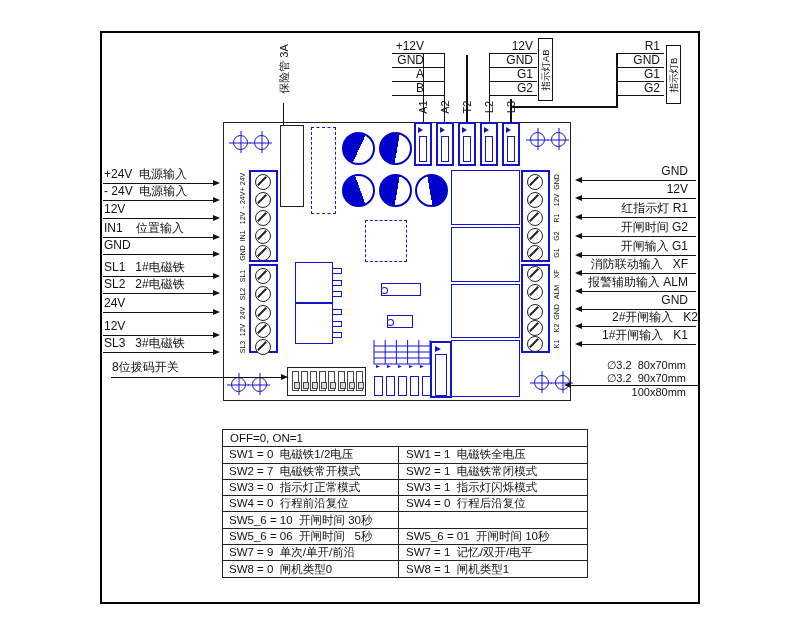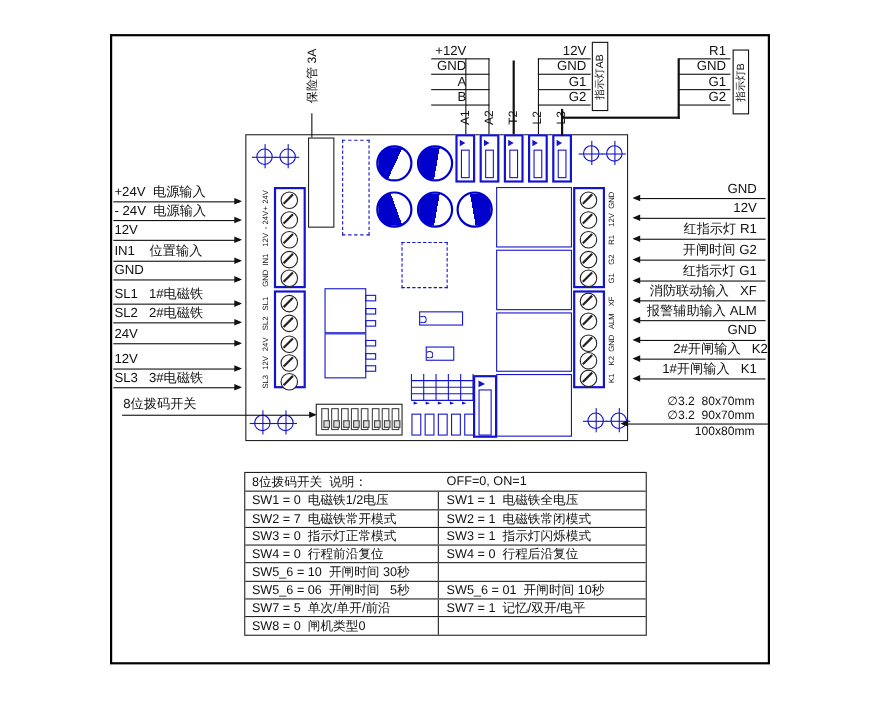--- a/index.html
+++ b/index.html
@@ -261,21 +261,21 @@
 <div class="hl ar" style="left:103px;top:312px;width:115px"></div>
 <div class="hl ar" style="left:103px;top:335px;width:115px"></div>
 <div class="hl ar" style="left:103px;top:352px;width:115px"></div>
 <div class="t" style="left:112px;top:361px">8位拨码开关</div>
 <div class="hl ar" style="left:111px;top:377px;width:175px"></div>
 
 <div class="t" style="right:112px;top:165px">GND</div>
 <div class="t" style="right:112px;top:183px">12V</div>
 <div class="t" style="right:112px;top:202px">红指示灯 R1</div>
 <div class="t" style="right:112px;top:221px">开闸时间 G2</div>
-<div class="t" style="right:112px;top:240px">红指示灯 G1</div>
+<div class="t" style="right:112px;top:240px">开闸输入 G1</div>
 <div class="t" style="right:112px;top:258px">消防联动输入   XF</div>
 <div class="t" style="right:112px;top:276px">报警辅助输入 ALM</div>
 <div class="t" style="right:112px;top:294px">GND</div>
 <div class="t" style="right:102px;top:311px">2#开闸输入   K2</div>
 <div class="t" style="right:112px;top:329px">1#开闸输入   K1</div>
 <div class="hl al" style="left:577px;top:180px;width:119px"></div>
 <div class="hl al" style="left:577px;top:198px;width:119px"></div>
 <div class="hl al" style="left:577px;top:217px;width:119px"></div>
 <div class="hl al" style="left:577px;top:236px;width:119px"></div>
 <div class="hl al" style="left:577px;top:255px;width:119px"></div>
@@ -284,21 +284,20 @@
 <div class="hl al" style="left:577px;top:309px;width:119px"></div>
 <div class="hl al" style="left:577px;top:326px;width:119px"></div>
 <div class="hl al" style="left:577px;top:344px;width:119px"></div>
 <div class="t sm" style="right:114px;top:359px">∅3.2  80x70mm</div>
 <div class="t sm" style="right:114px;top:372px">∅3.2  90x70mm</div>
 <div class="t sm" style="right:114px;top:386px">100x80mm</div>
 <div class="hl al" style="left:566px;top:385px;width:132px"></div>
 
 <div class="tbl">
   <div class="row hdr">
-    <div class="c1">8位拨码开关  说明：</div>
     <div class="c2">OFF=0, ON=1</div>
   </div>
   <div class="row">
     <div class="c1">SW1 = 0  电磁铁1/2电压</div>
     <div class="c2">SW1 = 1  电磁铁全电压</div>
   </div>
   <div class="row">
     <div class="c1">SW2 = 7  电磁铁常开模式</div>
     <div class="c2">SW2 = 1  电磁铁常闭模式</div>
   </div>
@@ -311,19 +310,20 @@
     <div class="c2">SW4 = 0  行程后沿复位</div>
   </div>
   <div class="row">
     <div class="c1">SW5_6 = 10  开闸时间 30秒</div>
   </div>
   <div class="row">
     <div class="c1">SW5_6 = 06  开闸时间   5秒</div>
     <div class="c2">SW5_6 = 01  开闸时间 10秒</div>
   </div>
   <div class="row">
-    <div class="c1">SW7 = 5  单次/单开/前沿</div>
+    <div class="c1">SW7 = 9  单次/单开/前沿</div>
     <div class="c2">SW7 = 1  记忆/双开/电平</div>
   </div>
   <div class="row">
     <div class="c1">SW8 = 0  闸机类型0</div>
+    <div class="c2">SW8 = 1  闸机类型1</div>
   </div>
 </div>
 
 </body></html>

